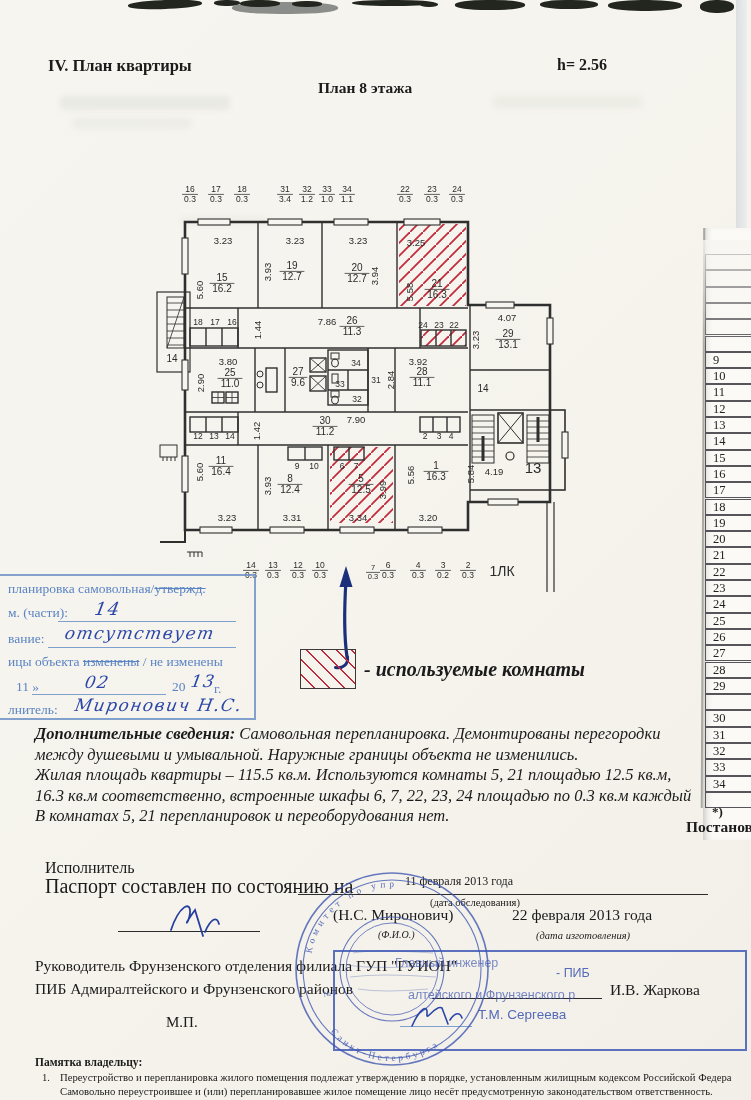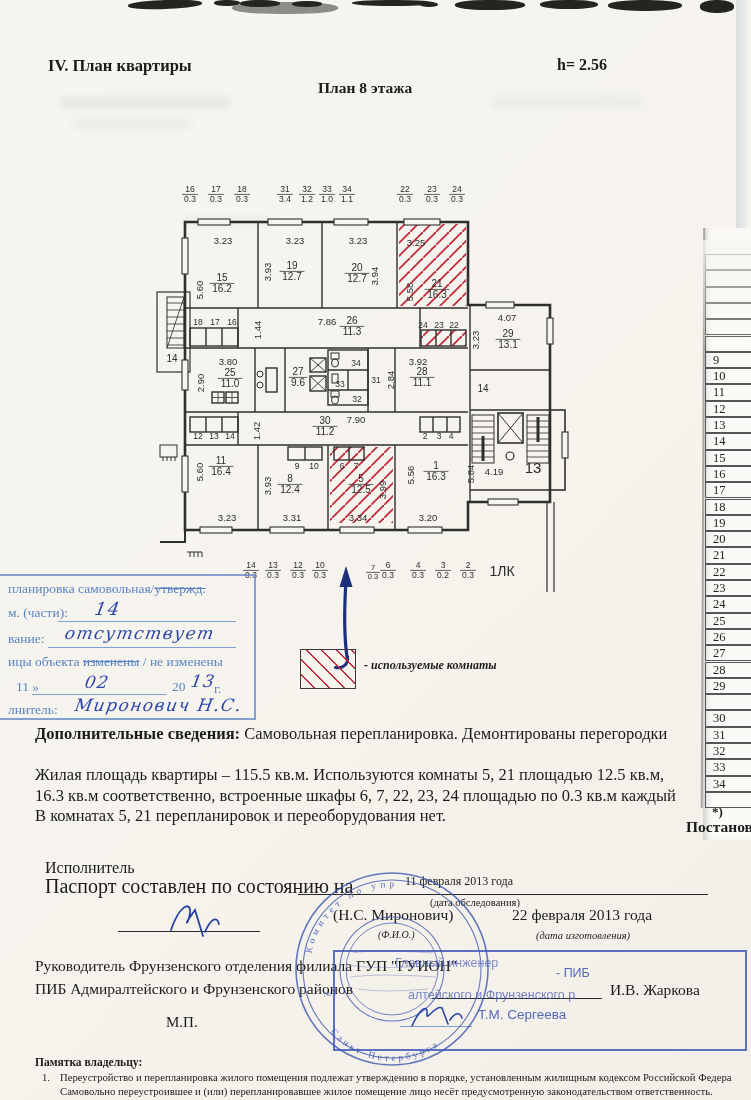--- a/index.html
+++ b/index.html
@@ -323,25 +323,25 @@
   <div class="sf-line" style="left:174px;top:103px;">20</div>
   <div class="sf-hw hw" style="left:193px;top:95px;">13</div>
   <div class="sf-line" style="left:216px;top:105px;">г.</div>
   <div class="sf-line" style="left:10px;top:126px;">лнитель:</div>
   <div class="sf-hw hw" style="left:77px;top:119px;">Миронович Н.С.</div>
   <div class="sf-ul" style="left:57px;top:126px;width:188px;height:16px;"></div>
 </div>
 
 <div class="abs" style="left:300px;top:649px;width:54px;height:38px;border:1.7px solid #3a3a3a;z-index:4;
             background:repeating-linear-gradient(45deg,rgba(0,0,0,0) 0 9px,#c2293a 9px 10.6px);"></div>
-<div class="abs" style="left:364px;top:658px;font-size:12px;font-style:italic;font-weight:bold;z-index:4;">- используемые комнаты</div>
-
-<div class="abs" style="left:35px;top:724px;width:672px;font-size:16.5px;line-height:20.5px;z-index:4;">
+<div class="abs" style="left:364px;top:658px;font-size:20px;font-style:italic;font-weight:bold;z-index:4;">- используемые комнаты</div>
+
+<div class="abs" style="left:35px;top:724px;width:672px;font-size:16.5px;line-height:20.5px;z-index:4;font-style:italic;">
   <span class="bold">Дополнительные сведения:</span><span> Самовольная перепланировка. Демонтированы перегородки</span><br>
-  <br>
+  <span>между душевыми и умывальной. Наружные границы объекта не изменились.</span><br>
   <span>Жилая площадь квартиры – 115.5 кв.м. Используются комнаты 5, 21 площадью 12.5 кв.м,</span><br>
   <span>16.3 кв.м соответственно, встроенные шкафы 6, 7, 22, 23, 24 площадью по 0.3 кв.м каждый</span><br>
   <span>В комнатах 5, 21 перепланировок и переоборудования нет.</span>
 </div>
 
 <div class="abs" style="left:45px;top:875px;font-size:20px;z-index:4;">Паспорт составлен по состоянию на</div>
 <div class="abs uline" style="left:298px;top:875px;width:410px;height:19px;z-index:3;"></div>
 <div class="abs" style="left:405px;top:874px;font-size:12px;z-index:4;font-family:Liberation Serif, serif;">11 февраля 2013 года</div>
 <div class="abs" style="left:430px;top:897px;font-size:10.5px;z-index:4;">(дата обследования)</div>
 

